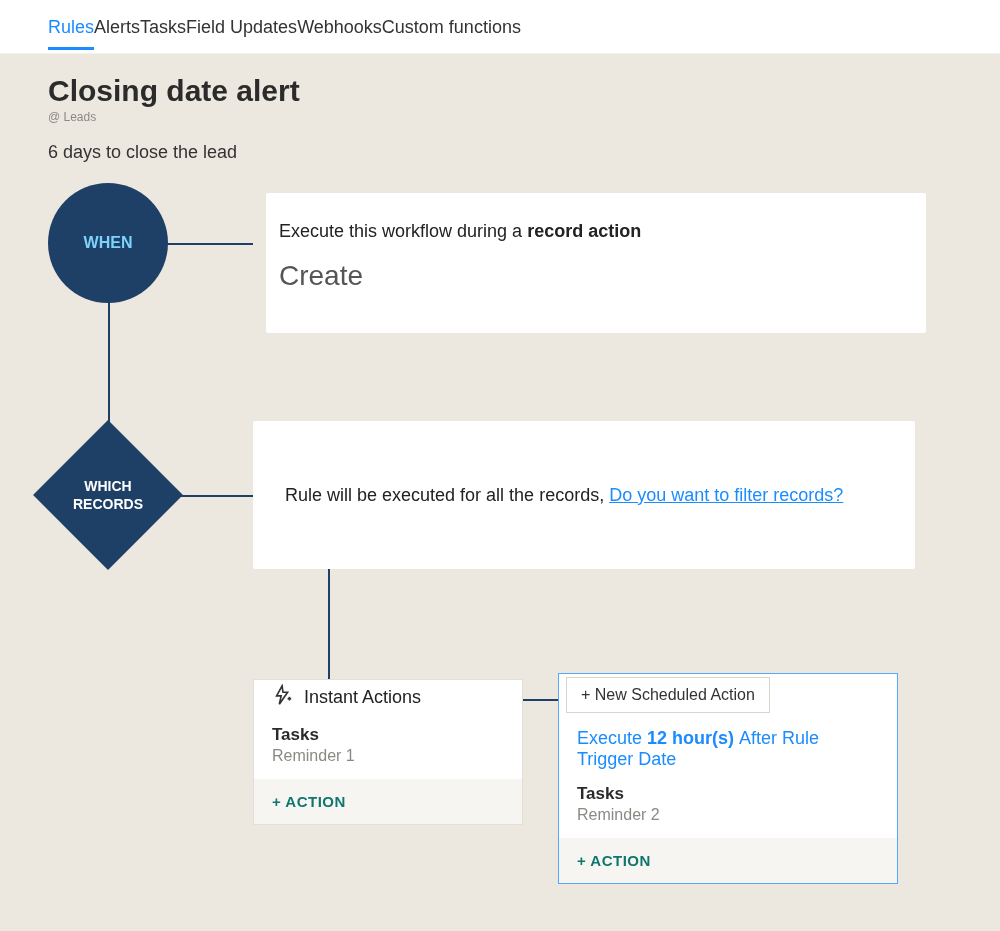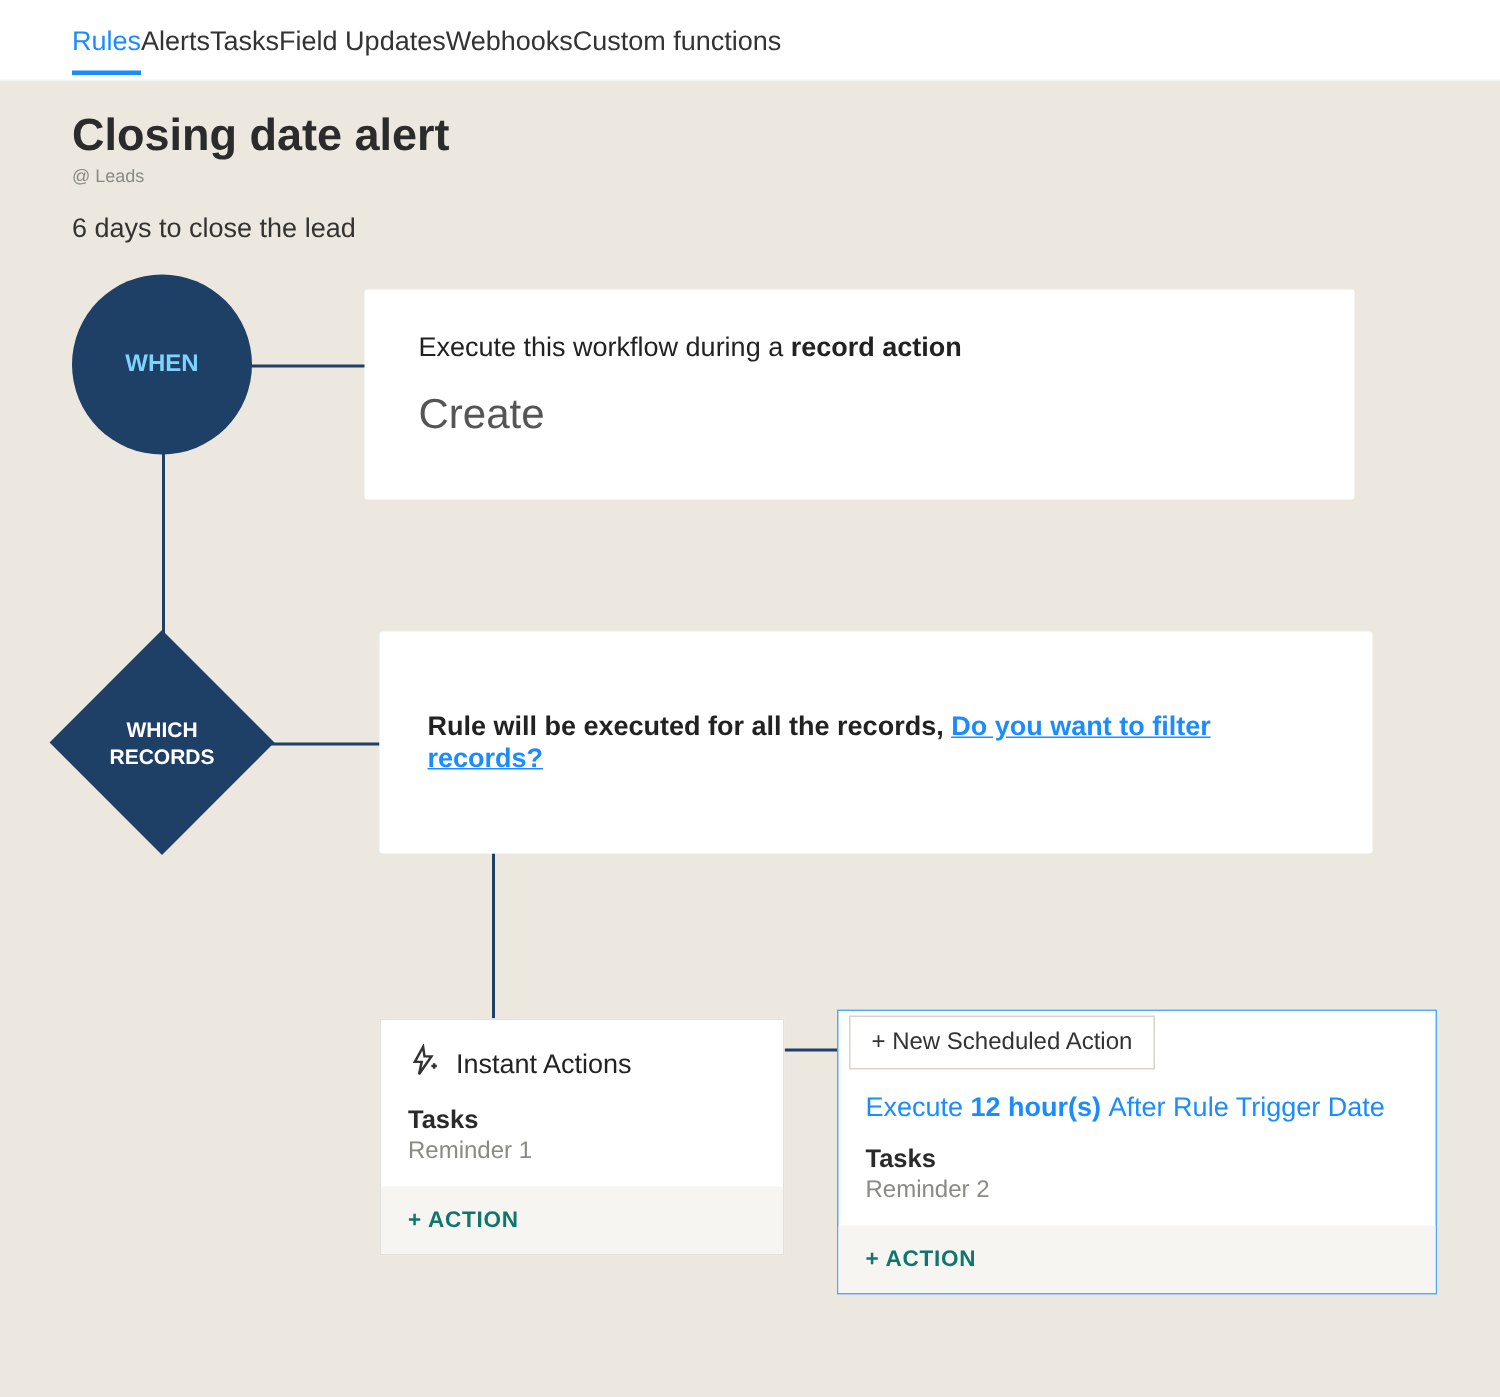--- a/index.html
+++ b/index.html
@@ -79,40 +79,40 @@
     display: flex; align-items: center; justify-content: center;
     color: #fff; font-weight: 600; font-size: 14px;
     text-align: center; line-height: 1.3;
     white-space: pre-line;
   }
   .card {
     position: absolute;
     background: #fff;
     border-radius: 2px;
   }
-  .card1 { left: 195px; top: 10px; width: 660px; height: 140px; padding: 28px 36px; }
-  .card2 { left: 205px; top: 238px; width: 662px; height: 148px; padding: 28px 32px; display:flex; align-items:center;font-weight:bold;}
+  .card1 { left: 218px; top: 10px; width: 660px; height: 140px; padding: 28px 13px; }
+  .card2 { left: 205px; top: 238px; width: 662px; height: 148px; padding: 28px 32px; display:flex; align-items:center;}
   .card2 .inner { font-size: 18px; }
   .card1 .line1 { font-size: 18px; }
   .card1 .line1 .bold { font-weight: 600; }
   .card1 .line2 { font-size: 28px; color: #555; margin-top: 18px; }
   .link {
     color: #1a8cff; text-decoration: underline; cursor: pointer;
   }
   
   .actioncard {
     position: absolute;
     background: #fff;
     border: 1px solid #e5e0d7;
     width: 270px;
   }
   .actioncard.a1 { left: 205px; top: 496px; }
   .actioncard .hdr {
     display: flex; align-items: center; gap: 10px;
-    padding: 16px 18px 14px 18px;
+    padding: 4px 18px 14px 18px;
     font-size: 18px;
   }
   .actioncard .body {
     padding: 0 18px 14px 18px;
   }
   .tasks-label { font-weight: 600; font-size: 17px; color: #2a2a2a; }
   .task-name { color: #8a8a85; font-size: 16px; margin-top: 2px; }
   .addaction {
     background: #f6f5f2;
     color: #0f766e;
@@ -121,21 +121,21 @@
     padding: 14px 18px;
     letter-spacing: 0.5px;
     cursor: pointer;
   }
   .bolt-icon svg { width: 22px; height: 22px; }
 
   .schedcard {
     position: absolute;
     background: #fff;
     border: 1.5px solid #52aaff;
-    width: 400px;
+    width: 340px;
     left: 510px; top: 490px;
   }
   .newschedbtn {
     position: absolute;
     left: 518px; top: 494px;
     background: #fff;
     border: 1px solid #d9d4c9;
     padding: 8px 14px;
     font-size: 16px;
     color: #333;

